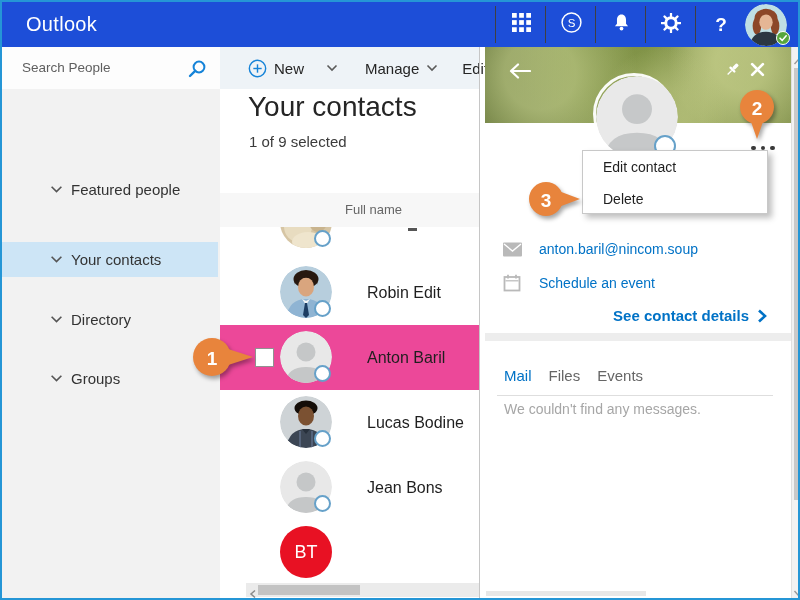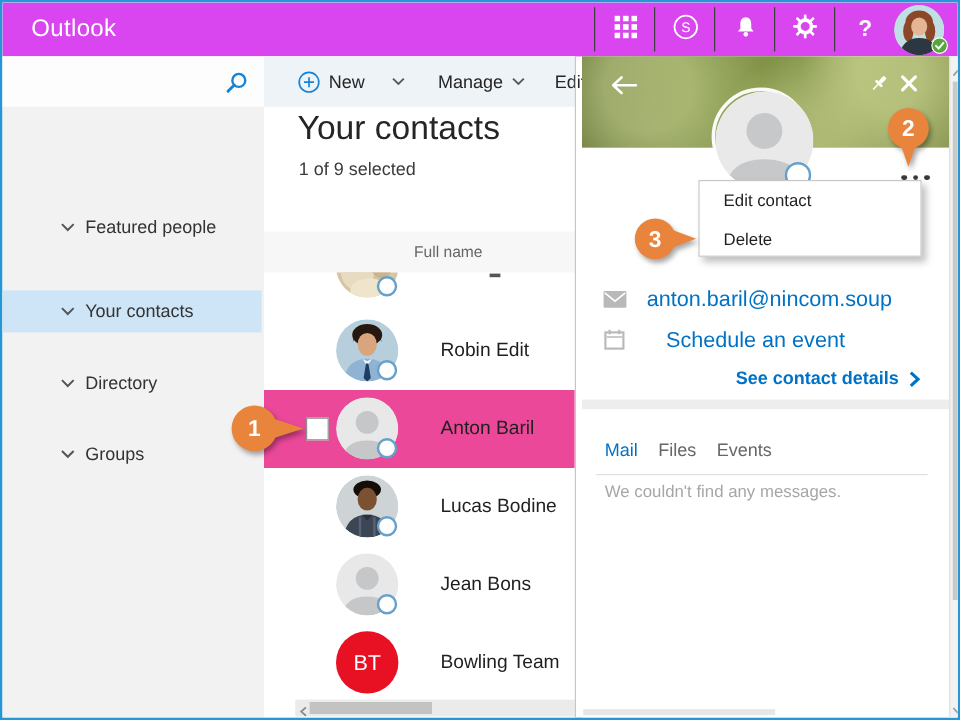--- a/index.html
+++ b/index.html
@@ -6,21 +6,21 @@
   *{box-sizing:border-box;}
   .app{
     position:relative;width:800px;height:600px;
     border:2px solid #2596d6;background:#fff;overflow:hidden;
     font-family:"Liberation Sans","DejaVu Sans",sans-serif;
     -webkit-font-smoothing:antialiased;
   }
   .abs{position:absolute;}
 
   
-  .topbar{left:0;top:0;width:796px;height:45px;background:#d946ef;}
+  .topbar{left:0;top:0;width:796px;height:45px;background:#1d4ed8;}
   .app-title{left:24px;top:0;height:45px;line-height:45px;color:#fff;font-size:20px;font-weight:300;letter-spacing:.3px;}
   .tb-divider{top:4px;width:1px;height:37px;background:#3f3f3f;}
   .tb-cell{top:0;width:50px;height:45px;display:flex;align-items:center;justify-content:center;cursor:pointer;}
   .help-glyph{color:#fff;font-size:19px;font-weight:700;}
   .tb-avatar{left:743px;top:2px;width:42px;height:42px;border-radius:50%;overflow:hidden;cursor:pointer;}
   .tb-avatar svg{display:block;}
   .tb-check{left:774px;top:29px;width:14px;height:14px;}
 
   
   .sidebar{left:0;top:45px;width:218px;height:551px;background:#f2f2f2;}
@@ -74,21 +74,21 @@
   .close-btn{left:260px;top:11px;width:24px;height:22px;display:flex;align-items:center;justify-content:center;cursor:pointer;}
   .big-avatar{left:108px;top:26px;width:82px;height:82px;border-radius:50%;border:3px solid rgba(255,255,255,.95);z-index:5;}
   .big-avatar svg{display:block;border-radius:50%;}
   .big-presence{left:169px;top:88px;width:22px;height:22px;border-radius:50%;background:#fff;border:2.5px solid #66a1c9;z-index:6;}
   .more-btn{left:260px;top:93px;width:36px;height:16px;display:flex;align-items:center;justify-content:center;gap:5px;cursor:pointer;z-index:6;}
   .more-btn i{width:4.5px;height:4.5px;border-radius:50%;background:#3a3a3a;}
   .menu{left:97px;top:103px;width:186px;height:64px;background:#fff;border:1px solid #c8c8c8;z-index:30;box-shadow:4px 4px 6px rgba(0,0,0,.25);}
   .menu-item{height:32px;line-height:32px;padding-left:20px;font-size:14px;color:#1f1f1f;cursor:pointer;}
   .info-icon{width:22px;display:flex;justify-content:center;}
   .link-row{display:flex;align-items:center;position:absolute;cursor:pointer;}
-  .blue-link{color:#0072c6;font-size:18px;}
+  .blue-link{color:#0072c6;font-size:14px;}
   .details-link{right:36px;top:260px;display:flex;align-items:center;gap:8px;cursor:pointer;z-index:2;}
   .details-link span{color:#0072c6;font-size:15px;font-weight:600;}
   .gray-band{left:0;top:286px;width:306px;height:8px;background:#ededed;}
   .tabs{left:19px;top:320px;display:flex;gap:17px;}
   .tab{font-size:15px;color:#666;cursor:pointer;}
   .tab.active{color:#0072c6;}
   .tab-divider{left:12px;top:348px;width:276px;height:1px;background:#dedede;}
   .empty-msg{left:19px;top:354px;font-size:14px;color:#a6a6a6;}
   .rp-bottom-strip{left:1px;top:544px;width:160px;height:5px;background:#e7e7e7;}
   .vscroll{left:306px;top:0;width:12px;height:551px;background:#f2f2f2;border-left:1px solid #e0e0e0;cursor:pointer;}
@@ -186,20 +186,21 @@
     <div class="abs tb-check">
       <svg width="14" height="14" viewBox="0 0 14 14">
           <circle cx="7" cy="7" r="6.5" fill="#57a63c" stroke="#fff" stroke-width="1"></circle>
           <path d="M4 7.2 L6.2 9.4 L10.2 4.8" stroke="#fff" stroke-width="1.6" fill="none" stroke-linecap="round"></path>
         </svg>
     </div>
   </div>
 
   <div class="abs sidebar">
     <div class="abs search-row">
+      <span class="abs search-text">Search People</span>
       <span class="abs search-btn">
         <svg width="20" height="20" viewBox="0 0 20 20">
             <circle cx="12" cy="8" r="5.4" fill="none" stroke="#1583d8" stroke-width="2"></circle>
             <line x1="8.2" y1="11.8" x2="3" y2="17" stroke="#1583d8" stroke-width="2.4" stroke-linecap="round"></line>
           </svg>
       </span>
     </div>
     <div id="sidebar-items">
         <div class="abs nav-item" style="top: 125px;">
           <span class="chev">
@@ -367,21 +368,20 @@
                 </g>
               </svg>
               <span class="presence"></span>
             </div>
             <span class="name">Jean Bons</span>
           </div>
           <div class="row">
             <div class="avatar">
               <div class="initials-av" style="background:#e81123">BT</div>
             </div>
-            <span class="name">Bowling Team</span>
           </div>
         </div>
     </div>
 
     <div class="abs hscroll">
       <span class="larrow">
         <svg width="8" height="10" viewBox="0 0 8 10">
             <polyline points="6,1.5 2,5 6,8.5" fill="none" stroke="#8a8a8a" stroke-width="1.5"></polyline>
           </svg>
       </span>
@@ -453,21 +453,21 @@
 
     <div class="link-row" style="left:16px;top:222px;width:280px;height:28px;">
       <span class="info-icon">
         <svg width="18" height="18" viewBox="0 0 18 18">
             <rect x="1.5" y="3" width="15" height="13.5" fill="none" stroke="#b9b9b9" stroke-width="1.8"></rect>
             <line x1="5" y1="0.8" x2="5" y2="4.5" stroke="#b9b9b9" stroke-width="1.8"></line>
             <line x1="13" y1="0.8" x2="13" y2="4.5" stroke="#b9b9b9" stroke-width="1.8"></line>
             <line x1="2.5" y1="6.8" x2="15.5" y2="6.8" stroke="#b9b9b9" stroke-width="1.2"></line>
           </svg>
       </span>
-      <span class="blue-link" style="margin-left:32px;">Schedule an event</span>
+      <span class="blue-link" style="margin-left:16px;">Schedule an event</span>
     </div>
 
     <div class="abs details-link">
       <span>See contact details</span>
       <svg width="10" height="14" viewBox="0 0 10 14">
           <polyline points="2,1.5 8,7 2,12.5" fill="none" stroke="#0072c6" stroke-width="2.6"></polyline>
         </svg>
     </div>
 
     <div class="abs gray-band"></div>

